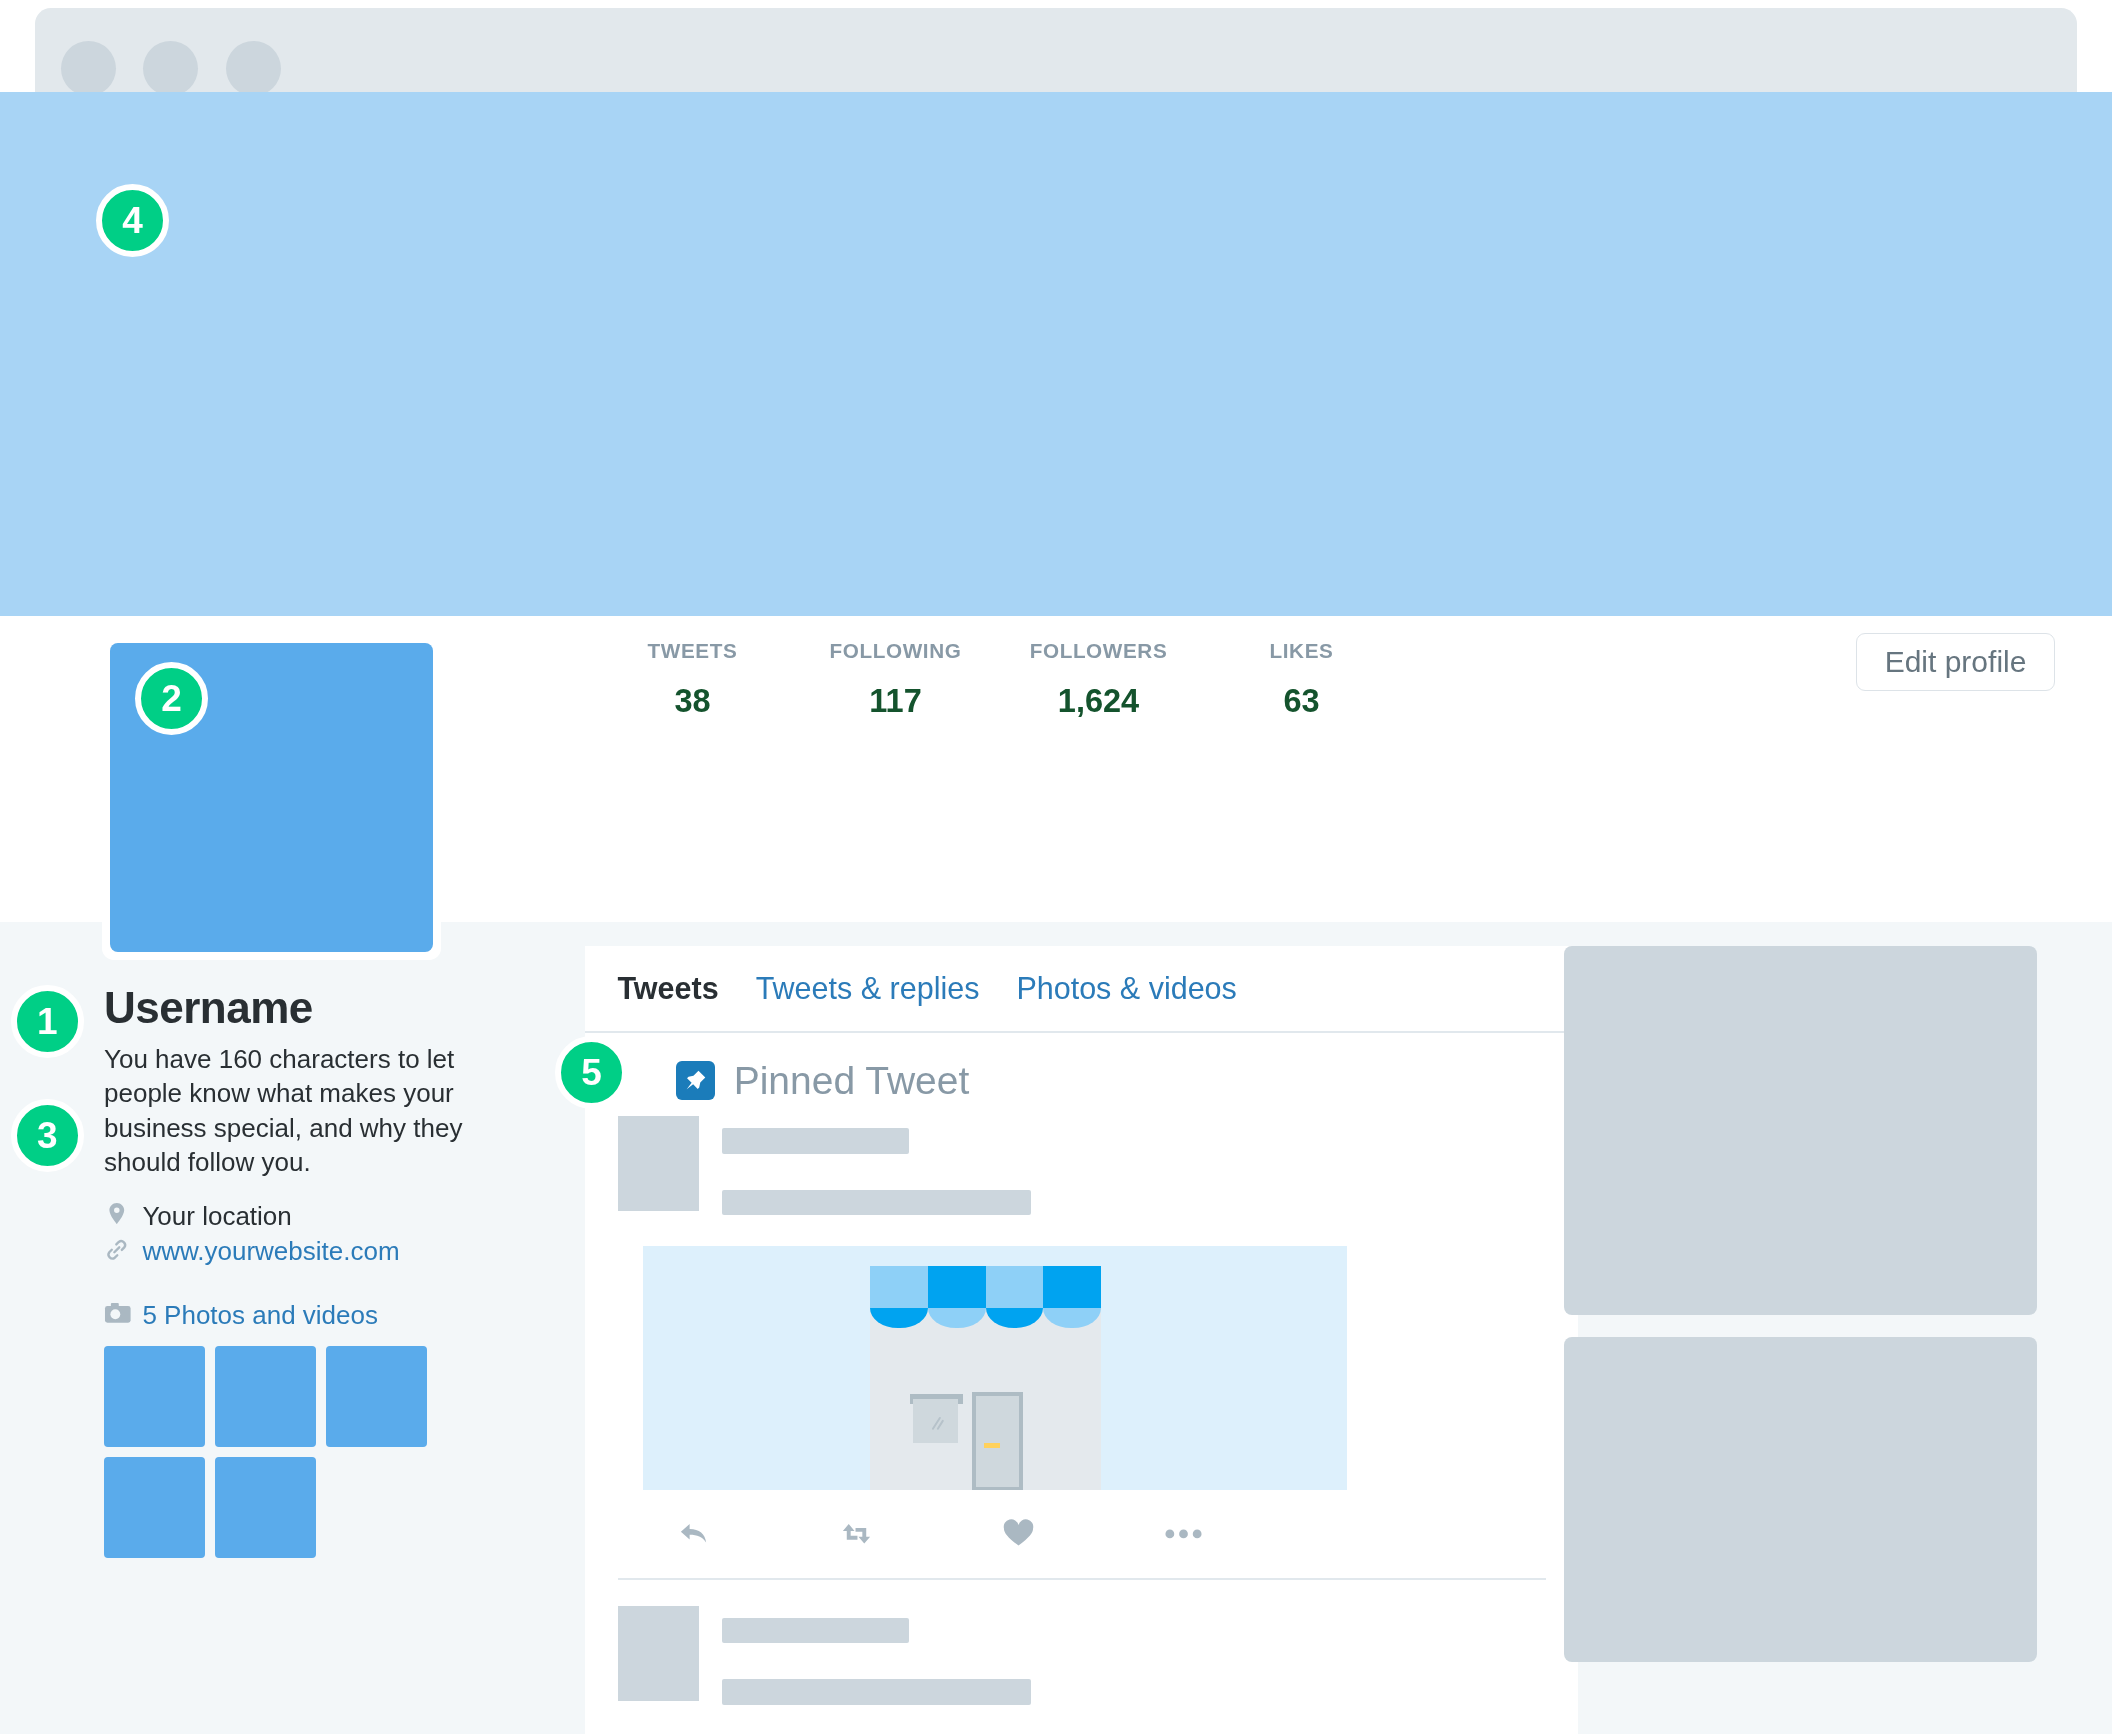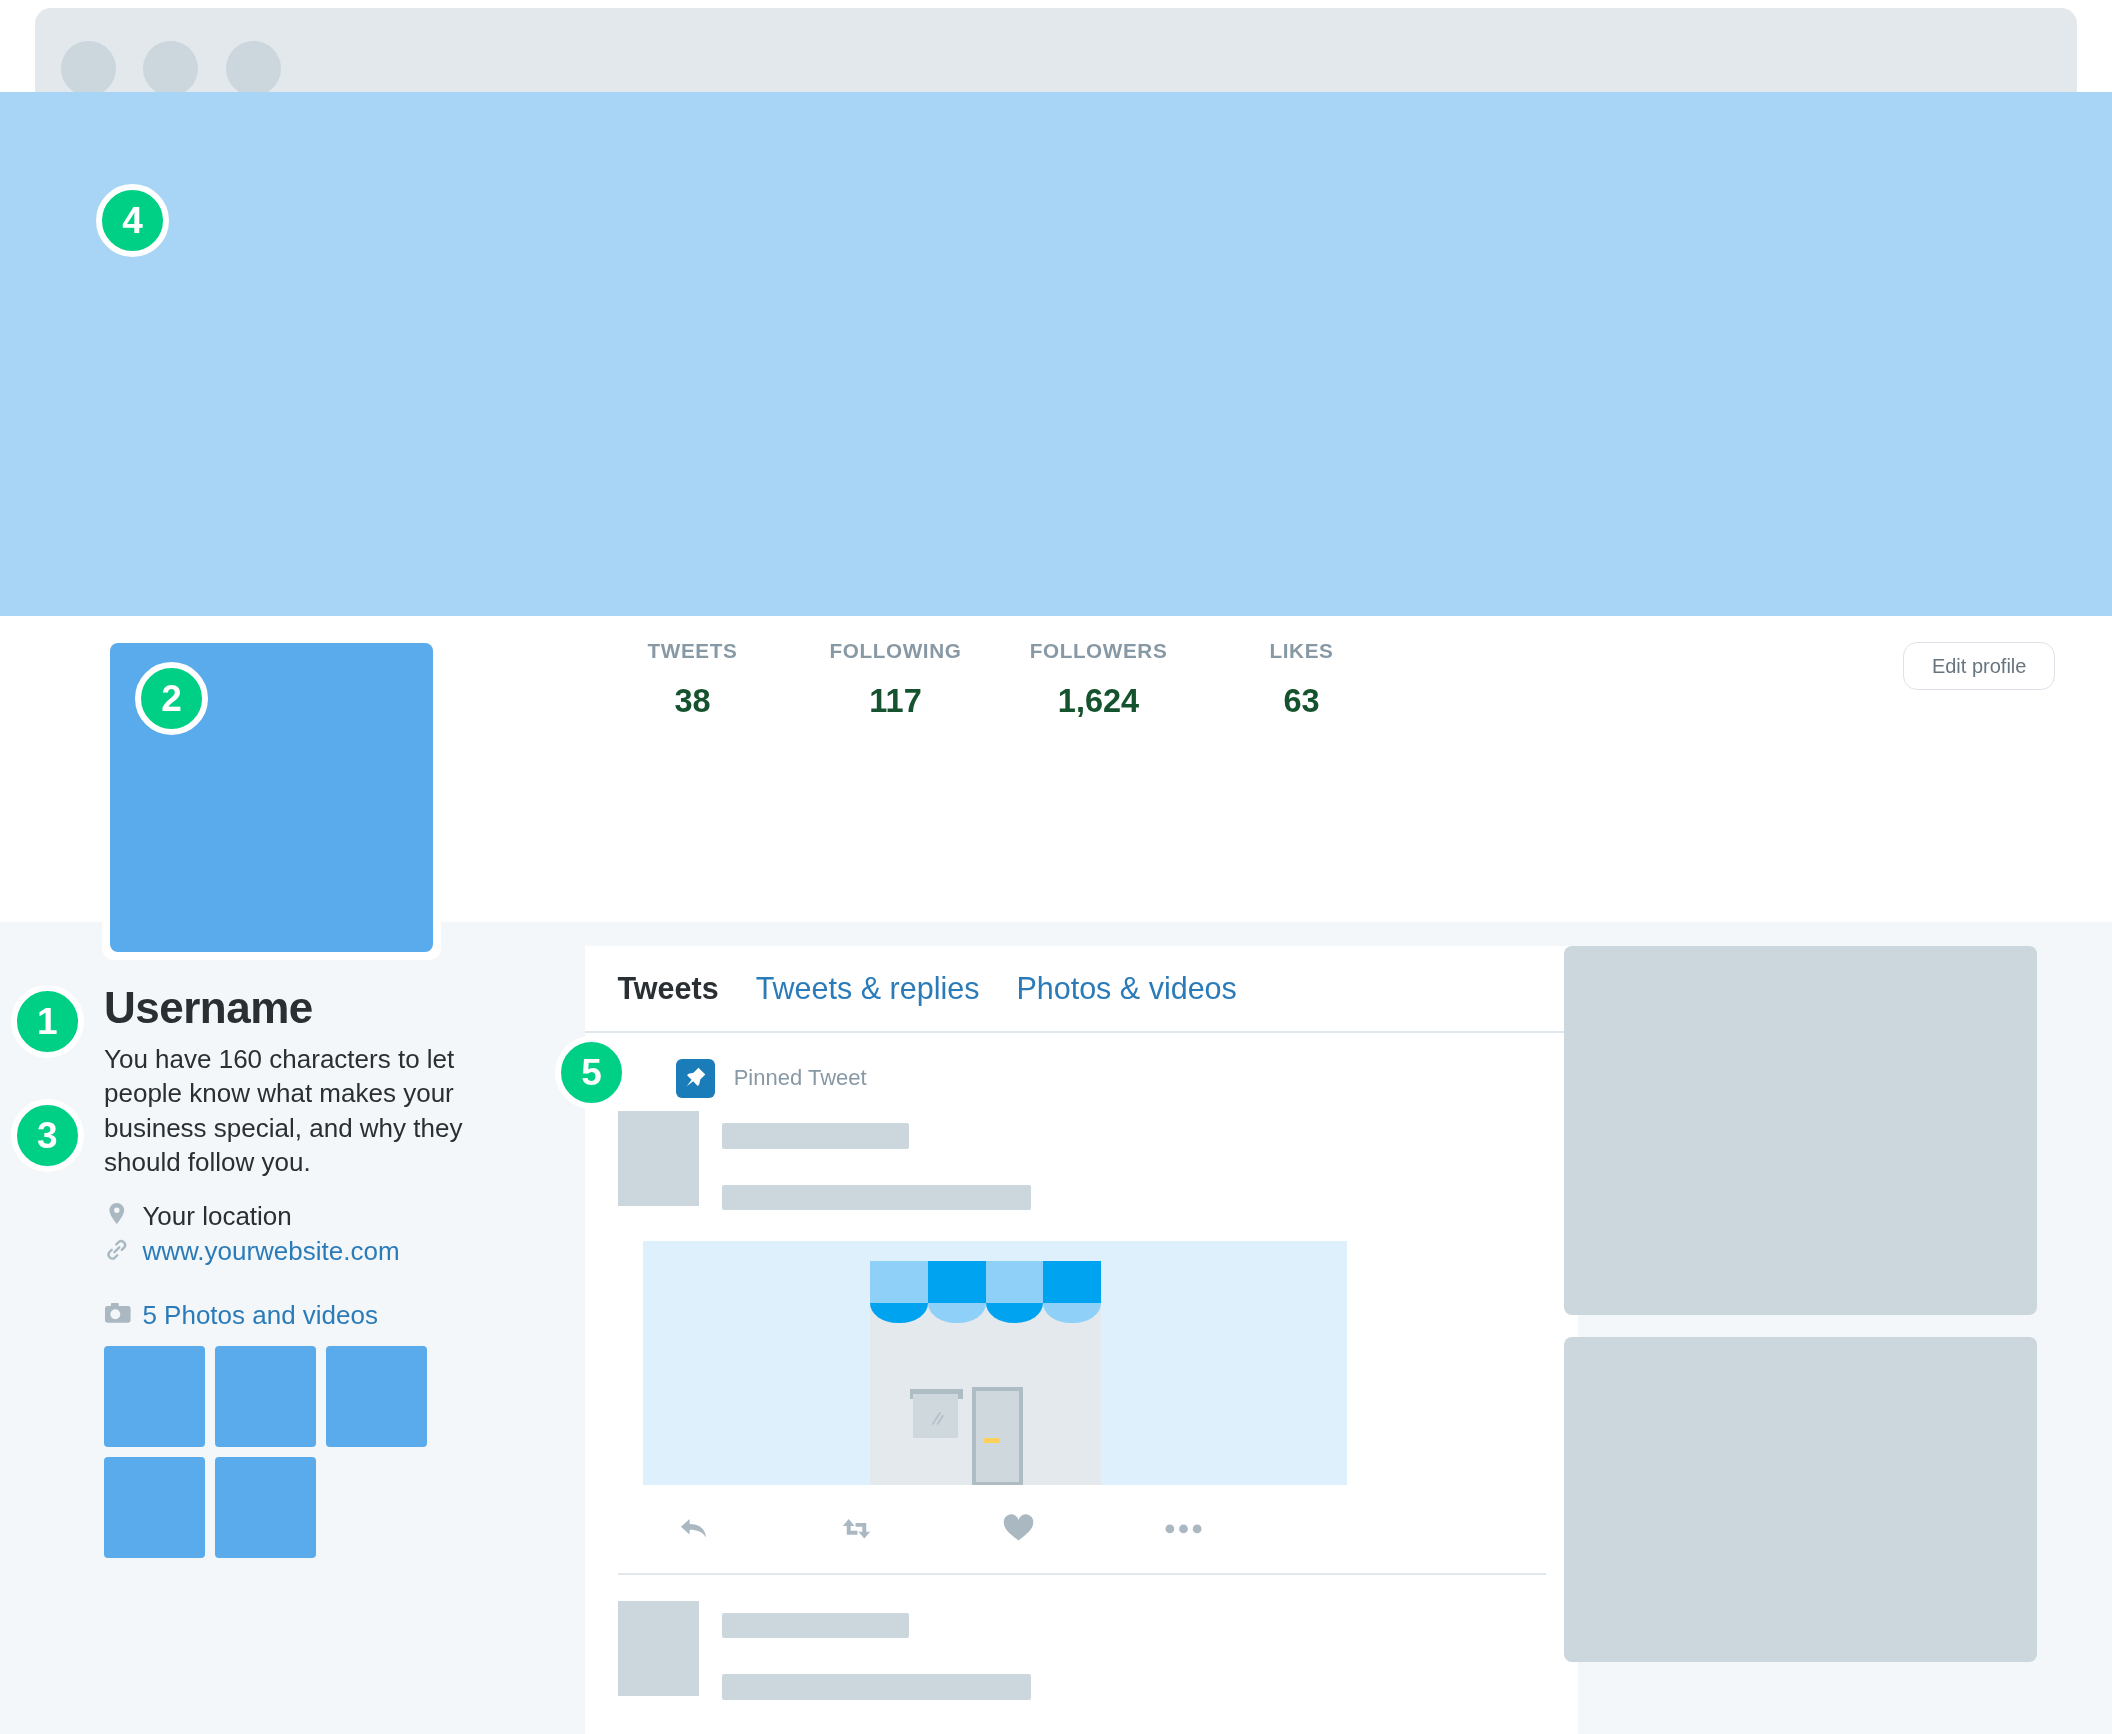--- a/index.html
+++ b/index.html
@@ -36,23 +36,23 @@
   }
   .stat { width: 203px; text-align: center; }
   .stat-label {
     font-size: 20.7px; letter-spacing: 0.6px; color: #8899a6;
     font-weight: 700; text-transform: uppercase;
   }
   .stat-value {
     font-size: 32.5px; color: #14532d; font-weight: 700; margin-top: 20px;
   }
   .edit-profile {
-    position: absolute; right: 57px; top: 26px;
-    padding: 12.8px 27.6px; border: 1px solid #dde3e8; border-radius: 14px;
-    background: #fff; color: #66757f; font-size: 20px; line-height: 1;
+    position: absolute; right: 57px; top: 17px;
+    padding: 12.8px 27.6px; border: 1px solid #dde3e8; border-radius: 9px;
+    background: #fff; color: #66757f; font-size: 30px; line-height: 1;
     cursor: pointer;
   }
   
   .caret-notch {
     position: absolute; left: 1101px; top: 300px; width: 45px; height: 25.6px;
     overflow: hidden;
   }
   .caret-notch::before {
     content: ""; position: absolute; left: 3.9px; top: 7.9px;
     width: 37px; height: 37px; background: #fff; transform: rotate(45deg);
@@ -114,21 +114,21 @@
   .tab { font-size: 30.5px; color: #2b7bb9; cursor: pointer; }
   .tab.active { color: #292f33; font-weight: 700; }
 
   .pinned-row {
     display: flex; align-items: center; gap: 18.7px; padding: 25.6px 0 0 91px;
   }
   .pin-badge {
     width: 39px; height: 39px; border-radius: 5.9px; background: #1b7cba;
     display: flex; align-items: center; justify-content: center;
   }
-  .pinned-label { font-size: 22px; color: #8899a6; }
+  .pinned-label { font-size: 39px; color: #8899a6; }
 
   .tweet { padding: 13.8px 32.5px 0 32.5px; }
   .tweet-head { display: flex; gap: 23.6px; }
   .tw-avatar { width: 81px; height: 95px; background: #ccd6dd; flex: 0 0 81px; }
   .tw-lines { padding-top: 11.8px; flex: 1; }
   .ln { height: 25.6px; background: #ccd6dd; border-radius: 2px; }
   .ln.a { width: 187px; }
   .ln.b { width: 309px; margin-top: 36px; }
 
   .tweet-media {

